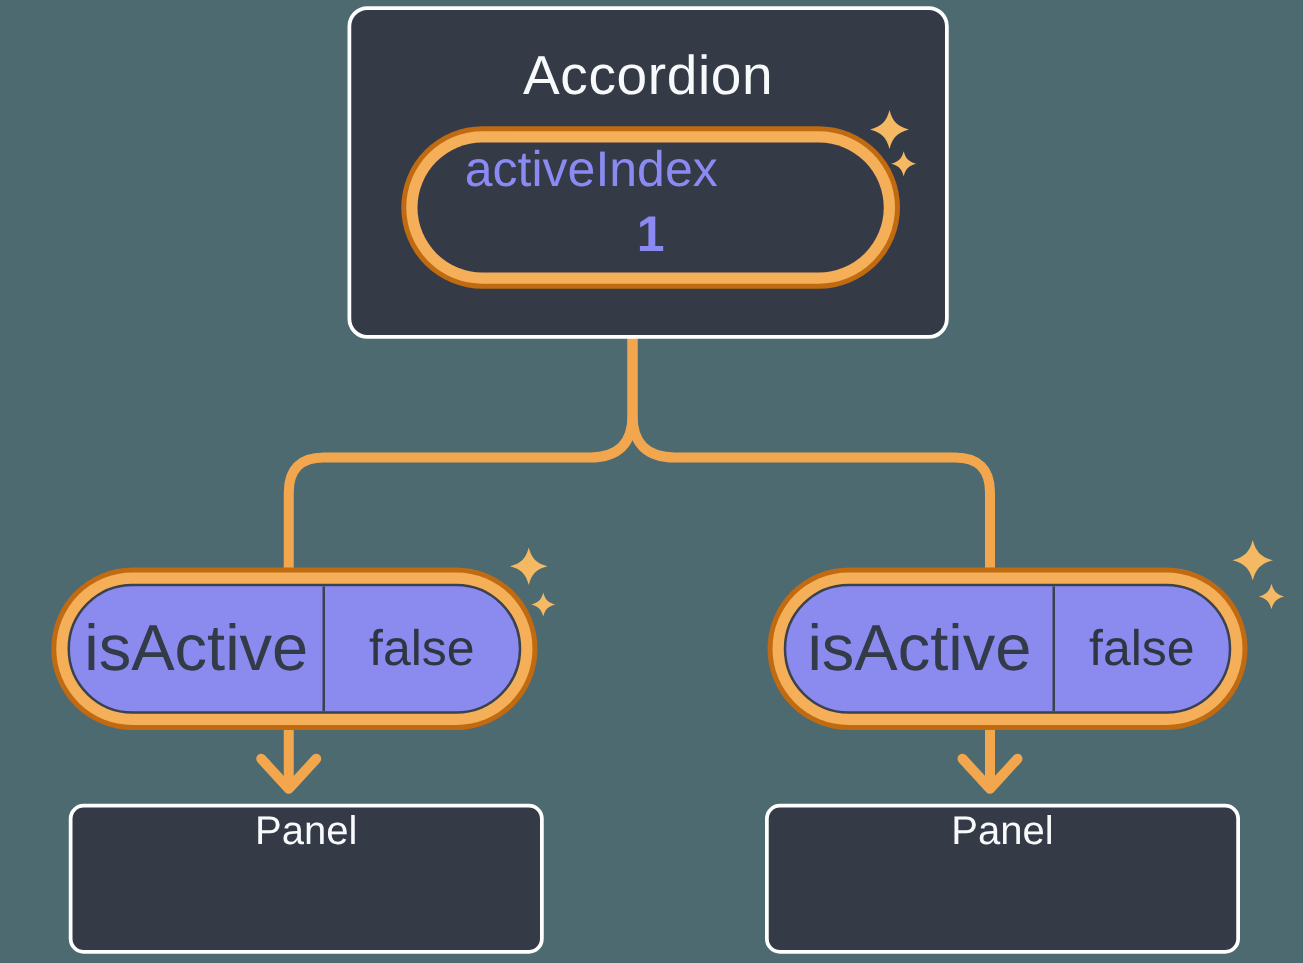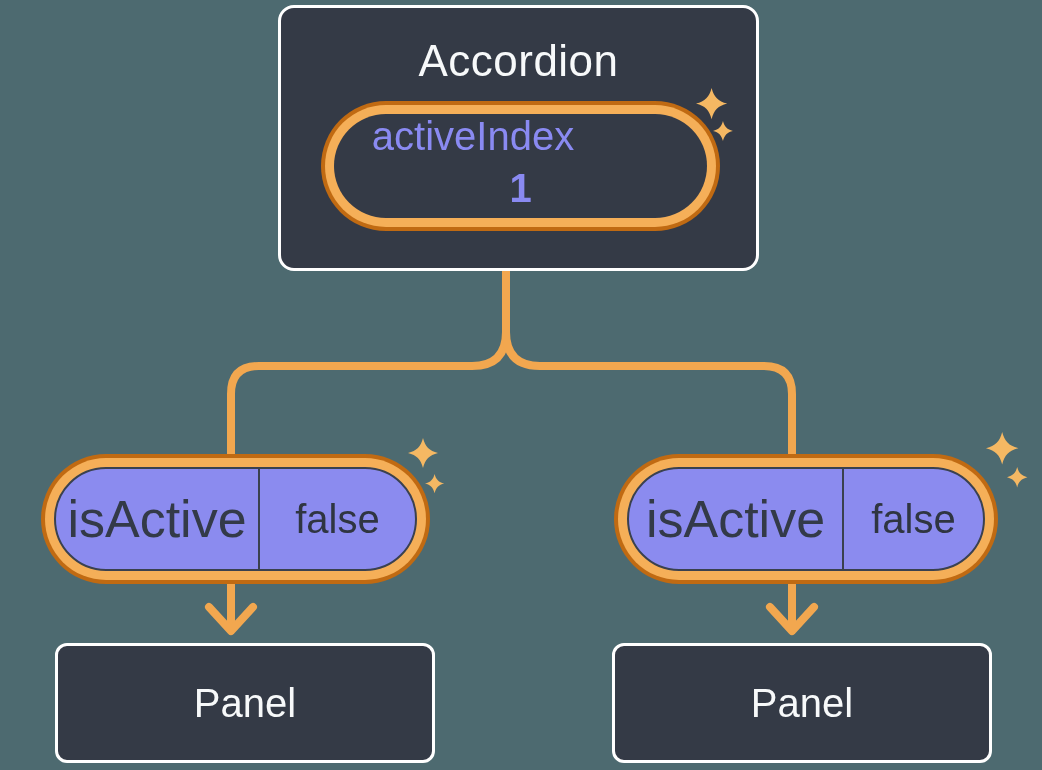--- a/index.html
+++ b/index.html
@@ -104,22 +104,22 @@
     font-size: 40px;
     font-weight: 400;
     color: #2F3541;
   }
 
   
   .panel-box {
     top: 643px;
     width: 380px; height: 120px;
     border-radius: 12px;
-    display: flex; align-items: center; justify-content: center;
-    font-size: 40px;
+    display: flex; align-items: flex-start; justify-content: center;
+    font-size: 32px;
     color: #F7F9FA;
   }
   .panel-left  { left: 43px; }
   .panel-right { left: 600px; }
 </style>
 </head>
 <body>
 
 <div class="canvas">
 

